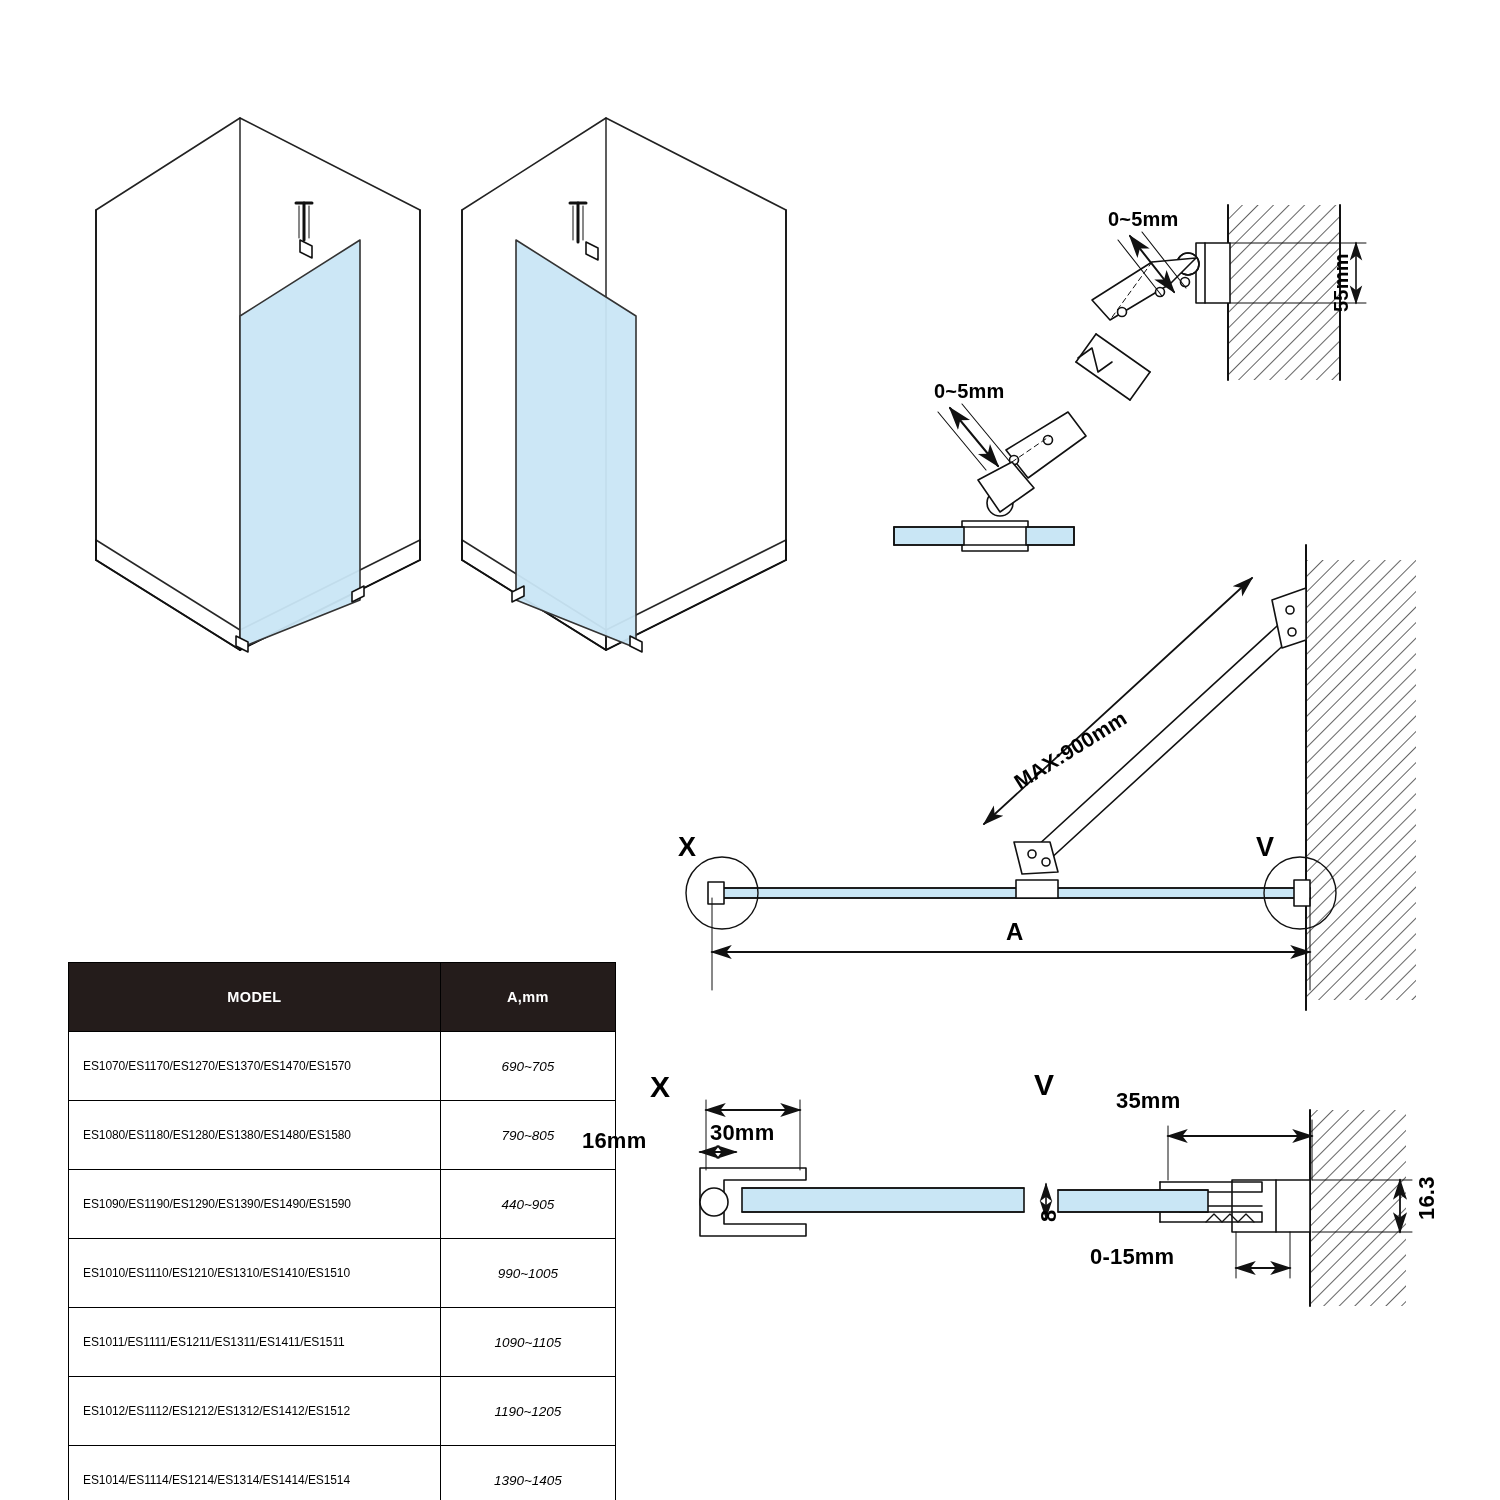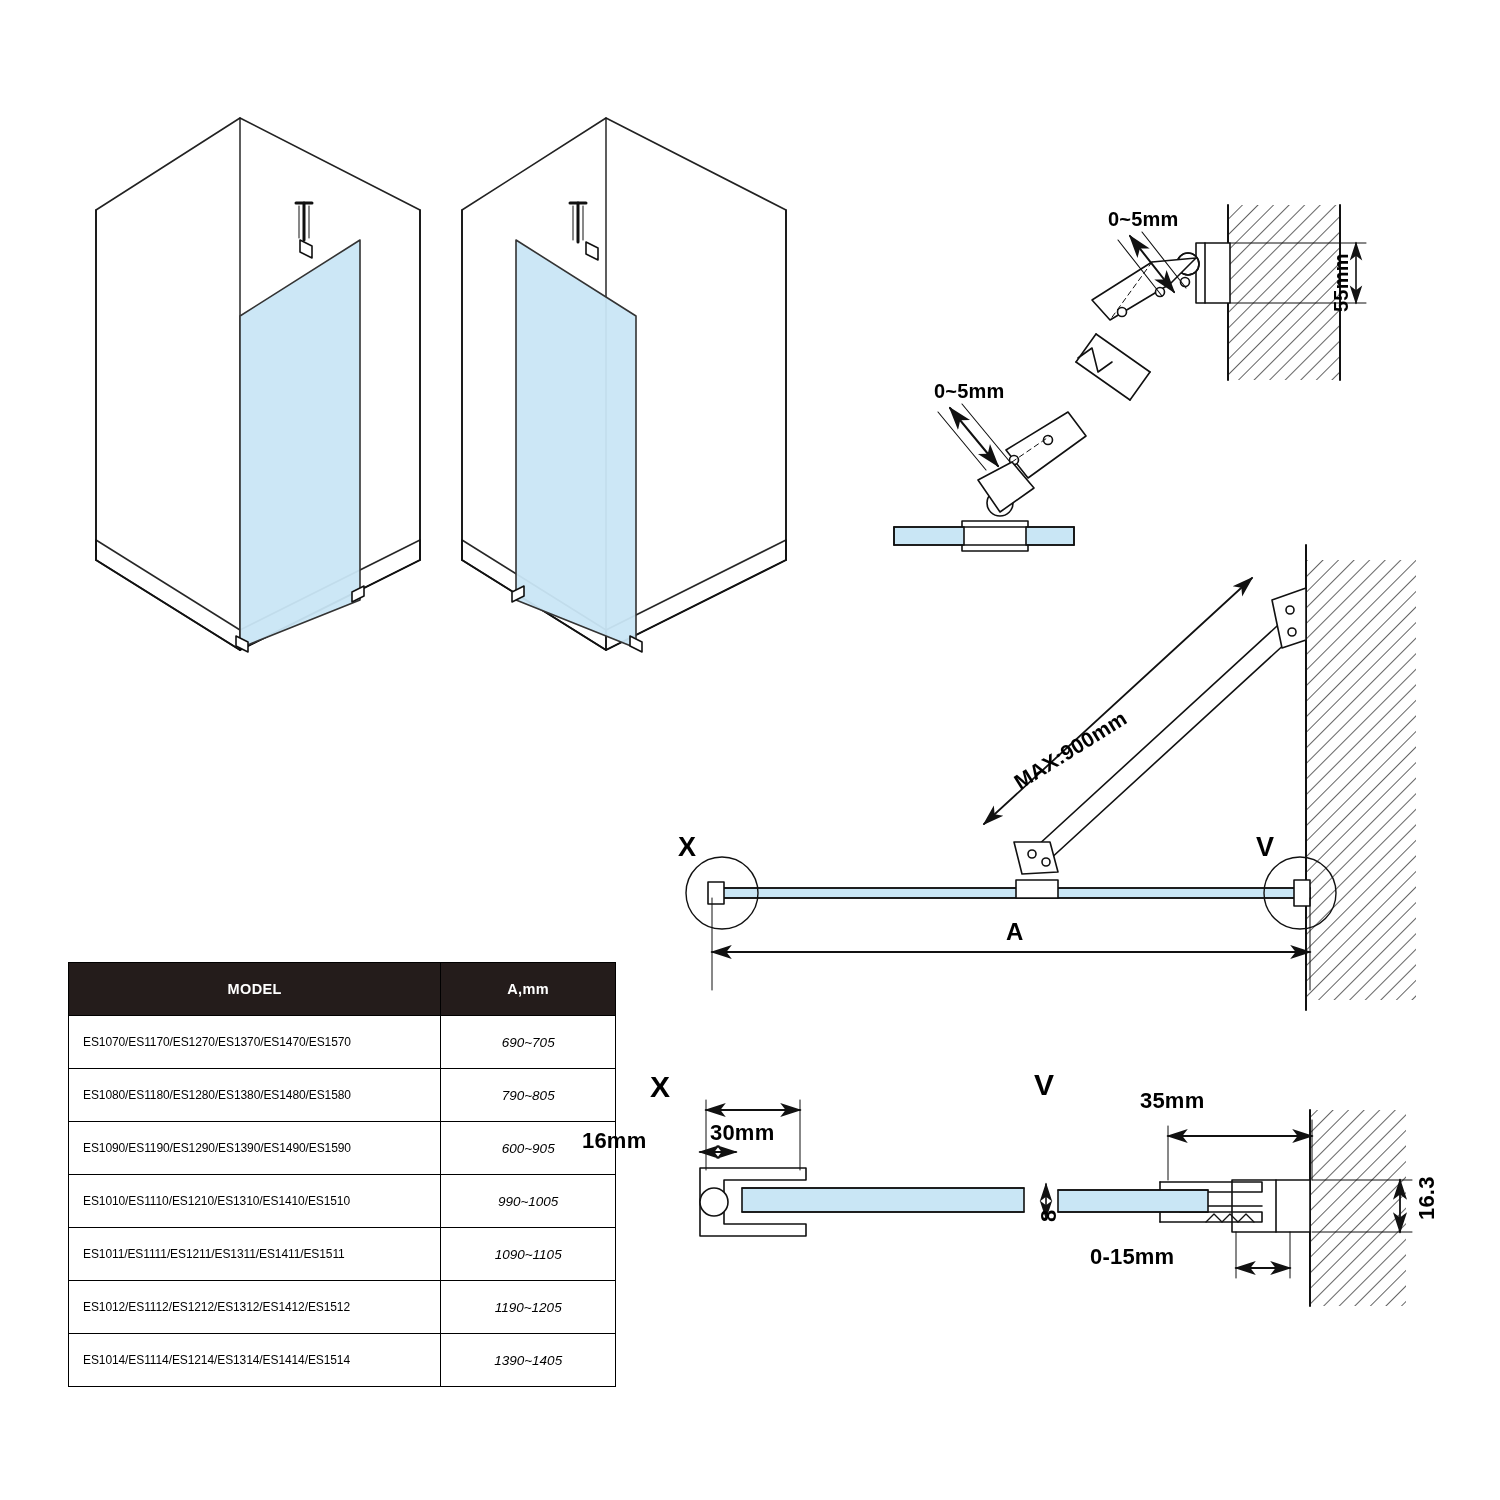--- a/index.html
+++ b/index.html
@@ -17,21 +17,21 @@
   
   .spec-table{
     position:absolute;
     left:68px; top:962px;
     width:548px;
     border-collapse:collapse;
     font-size:13.5px;
   }
   .spec-table th, .spec-table td{
     border:1.6px solid #000;
-    padding:8px;
+    padding:16px;
     height:36px;
     vertical-align:middle;
   }
   .spec-table thead th{
     background:#241c1b;
     color:#ffffff;
     font-weight:bold;
     font-size:14.5px;
     letter-spacing:.4px;
   }
@@ -273,21 +273,21 @@
 
   <div class="lbl big" style="left:1006px;top:918px;">A</div>
   <div class="lbl letter" style="left:678px;top:832px;">X</div>
   <div class="lbl letter" style="left:1256px;top:832px;">V</div>
 
   <div class="lbl letter" style="left:650px;top:1070px;font-size:30px;">X</div>
   <div class="lbl" style="left:710px;top:1120px;font-size:22px;">30mm</div>
   <div class="lbl" style="left:582px;top:1128px;font-size:22px;">16mm</div>
 
   <div class="lbl letter" style="left:1034px;top:1068px;font-size:30px;">V</div>
-  <div class="lbl" style="left:1140px;top:1088px;font-size:22px;">35mm</div>
+  <div class="lbl" style="left:1116px;top:1088px;font-size:22px;">35mm</div>
   <div class="lbl rot90" style="left:1036px;top:1222px;font-size:22px;">8</div>
   <div class="lbl rot90" style="left:1414px;top:1220px;font-size:22px;">16.3</div>
   <div class="lbl" style="left:1090px;top:1244px;font-size:22px;">0-15mm</div>
 
   <table class="spec-table">
     <thead>
       <tr>
         <th class="col-model">MODEL</th>
         <th class="col-a">A,mm</th>
       </tr>
@@ -296,21 +296,21 @@
       <tr>
         <td class="model">ES1070/ES1170/ES1270/ES1370/ES1470/ES1570</td>
         <td class="aval">690~705</td>
       </tr>
       <tr>
         <td class="model">ES1080/ES1180/ES1280/ES1380/ES1480/ES1580</td>
         <td class="aval">790~805</td>
       </tr>
       <tr>
         <td class="model">ES1090/ES1190/ES1290/ES1390/ES1490/ES1590</td>
-        <td class="aval">600~905</td>
+        <td class="aval">440~905</td>
       </tr>
       <tr>
         <td class="model">ES1010/ES1110/ES1210/ES1310/ES1410/ES1510</td>
         <td class="aval">990~1005</td>
       </tr>
       <tr>
         <td class="model">ES1011/ES1111/ES1211/ES1311/ES1411/ES1511</td>
         <td class="aval">1090~1105</td>
       </tr>
       <tr>

